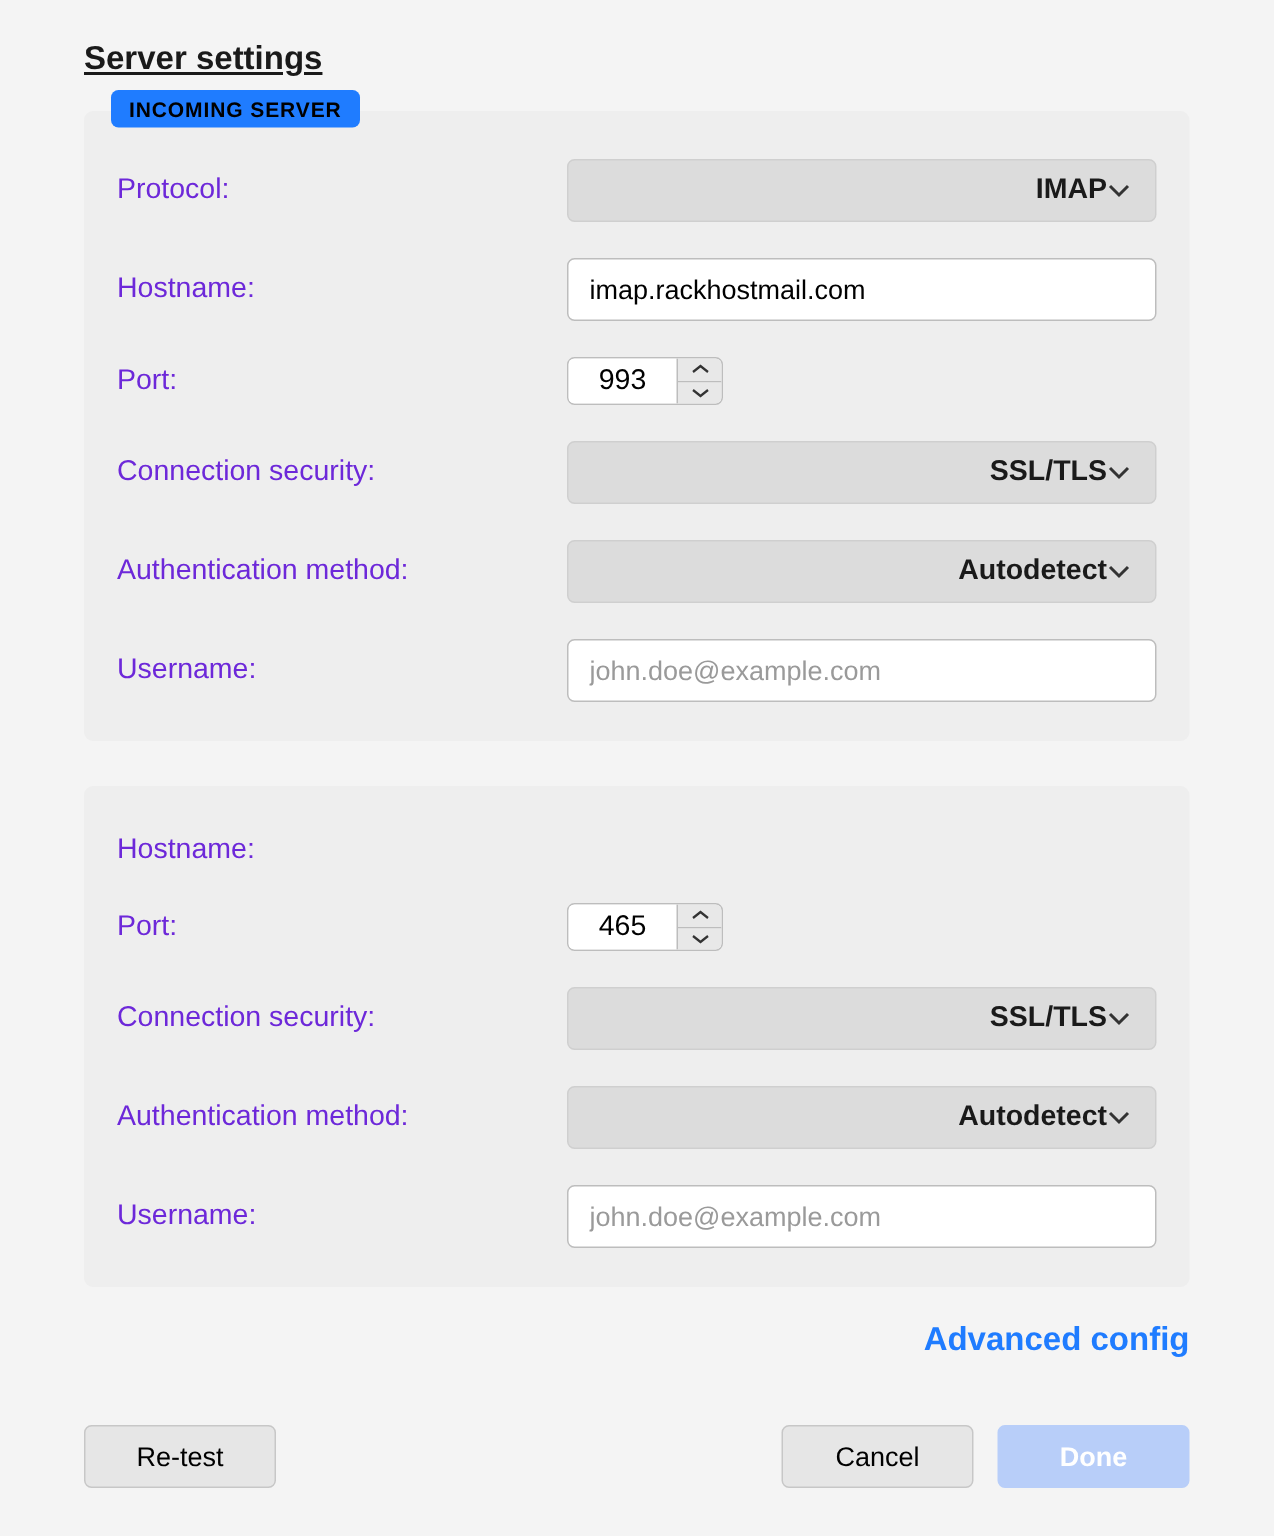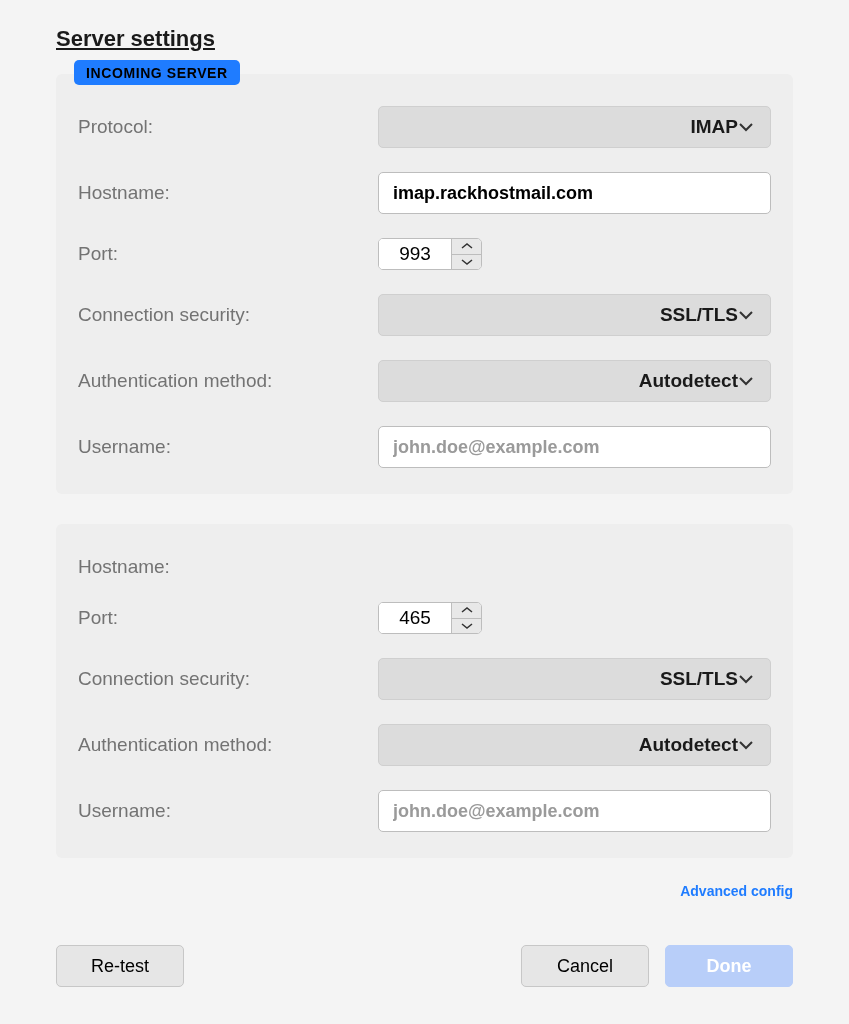--- a/index.html
+++ b/index.html
@@ -41,21 +41,21 @@
   }
   .row {
     display: flex;
     align-items: center;
     margin: 10px 0 24px 0;
   }
   .row:last-child { margin-bottom: 4px; }
   .lab {
     width: 300px;
     font-size: 19px;
-    color: #737373;
+    color: #6d28d9;
   }
   .ctl { flex: 1; display: flex; align-items: center; }
   .select {
     flex: 1;
     height: 42px;
     background: #dcdcdc;
     border: 1px solid #cfcfcf;
     border-radius: 5px;
     display: flex;
     align-items: center;
@@ -68,21 +68,21 @@
   .chev { width: 16px; height: 16px; flex: 0 0 auto; }
   .chev svg { width: 16px; height: 16px; display: block; }
   .textin {
     flex: 1;
     height: 42px;
     background: #fff;
     border: 1px solid #bdbdbd;
     border-radius: 5px;
     padding: 0 14px;
     font-size: 18px;
-    font-weight: 700;
+    font-weight: 400;
   }
   .textin::placeholder { color: #9a9a9a; }
   .portwrap {
     display: flex;
     align-items: stretch;
     border: 1px solid #bdbdbd;
     border-radius: 5px;
     overflow: hidden;
     height: 32px;
     background: #fff;
@@ -115,21 +115,21 @@
   .spin button:first-child { border-bottom: 1px solid #bdbdbd; }
   .spin svg { width: 12px; height: 8px; display: block; }
   .advlink {
     text-align: right;
     margin-top: -8px;
   }
   .advlink a {
     color: #1f7cff;
     font-weight: 600;
     text-decoration: none;
-    font-size: 14px;
+    font-size: 22px;
     cursor: pointer;
   }
   .footer {
     margin-top: 44px;
     display: flex;
     justify-content: space-between;
     align-items: center;
   }
   .btn {
     height: 42px;

